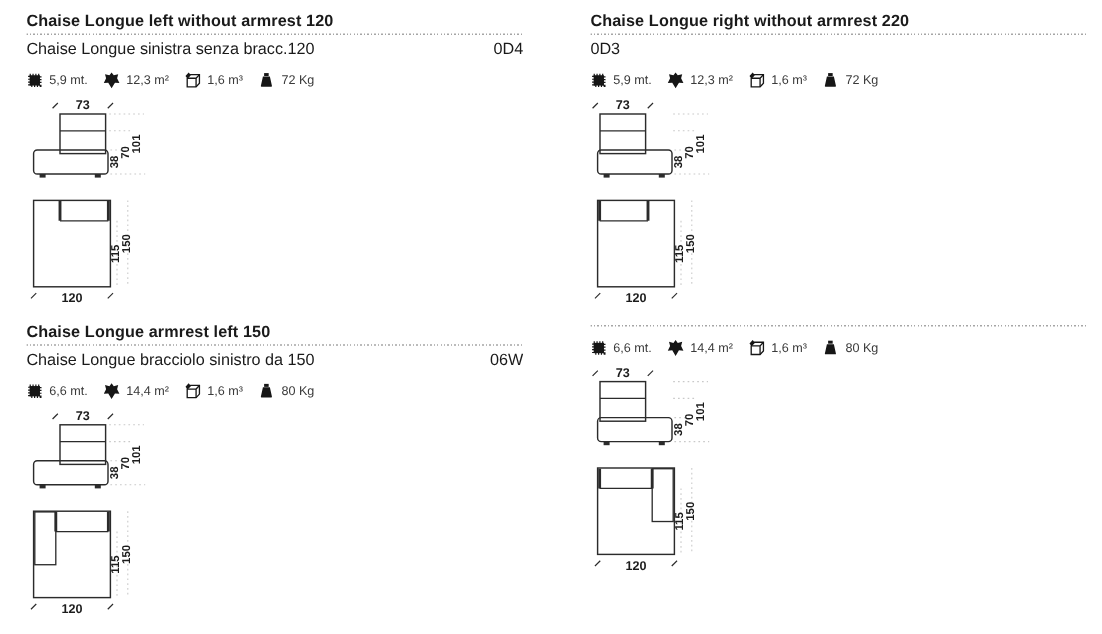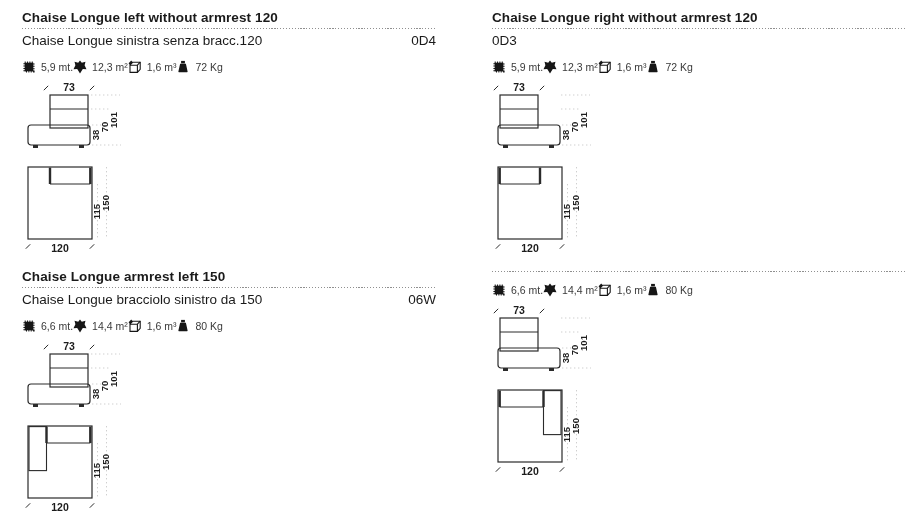--- a/index.html
+++ b/index.html
@@ -21,21 +21,21 @@
   }
   .rule {
     height:1.4px; margin-top:2px;
     background-image:repeating-linear-gradient(90deg,#8f8f8f 0 1.2px,transparent 1.2px 2.9px);
   }
   .title-row {
     display:flex; justify-content:space-between; align-items:baseline;
     margin-top:4px; font-size:13.5px; font-weight:normal; line-height:16px;
   }
   .specs {
-    display:flex; align-items:center; 
+    display:flex; align-items:center; gap:13px;
     margin-top:11px; font-size:10.5px; color:#3a3a3a; height:14px;
   }
   .spec { display:flex; align-items:center; gap:5px; white-space:nowrap; }
   .spec .icn, .spec .icn svg { display:block; }
   .drawing { margin-top:7px; height:175px; }
   .drawing svg text { font-family:"Liberation Sans", sans-serif; }
 </style>
 </head>
 <body>
 
@@ -109,21 +109,21 @@
           <line x1="84.5" y1="86" x2="84.5" y2="158" stroke="#c9c9c9" stroke-width="0.9" stroke-dasharray="1.4 2.6"></line>
           <text x="77.5" y="130.5" transform="rotate(-90 77.5 130.5)" text-anchor="middle" font-size="9.5" font-weight="bold" fill="#1c1c1c">115</text>
           <text x="86.5" y="122" transform="rotate(-90 86.5 122)" text-anchor="middle" font-size="9.5" font-weight="bold" fill="#1c1c1c">150</text>
           <line x1="3.8" y1="167.7" x2="8.2" y2="163.3" stroke="#2b2b2b" stroke-width="1"></line>
           <line x1="67.8" y1="167.7" x2="72.2" y2="163.3" stroke="#2b2b2b" stroke-width="1"></line>
           <text x="38" y="171" text-anchor="middle" font-size="10.5" font-weight="bold" fill="#1c1c1c">120</text>
         </svg></div>
   </div>
 
   <div class="card">
-    <div class="title-en">Chaise Longue right without armrest 120</div>
+    <div class="title-en">Chaise Longue right without armrest 220</div>
     <div class="rule"></div>
     <div class="title-row">
       <span>0D3</span>
     </div>
     <div class="specs">
       <span class="spec">
           <span class="icn">
             <svg width="14" height="14" viewBox="0 0 14 14">
               <rect x="2.7" y="2.7" width="8.6" height="8.6" fill="#161616" stroke="#161616" stroke-width="2.6" stroke-dasharray="1 1.35"></rect>
             </svg>

